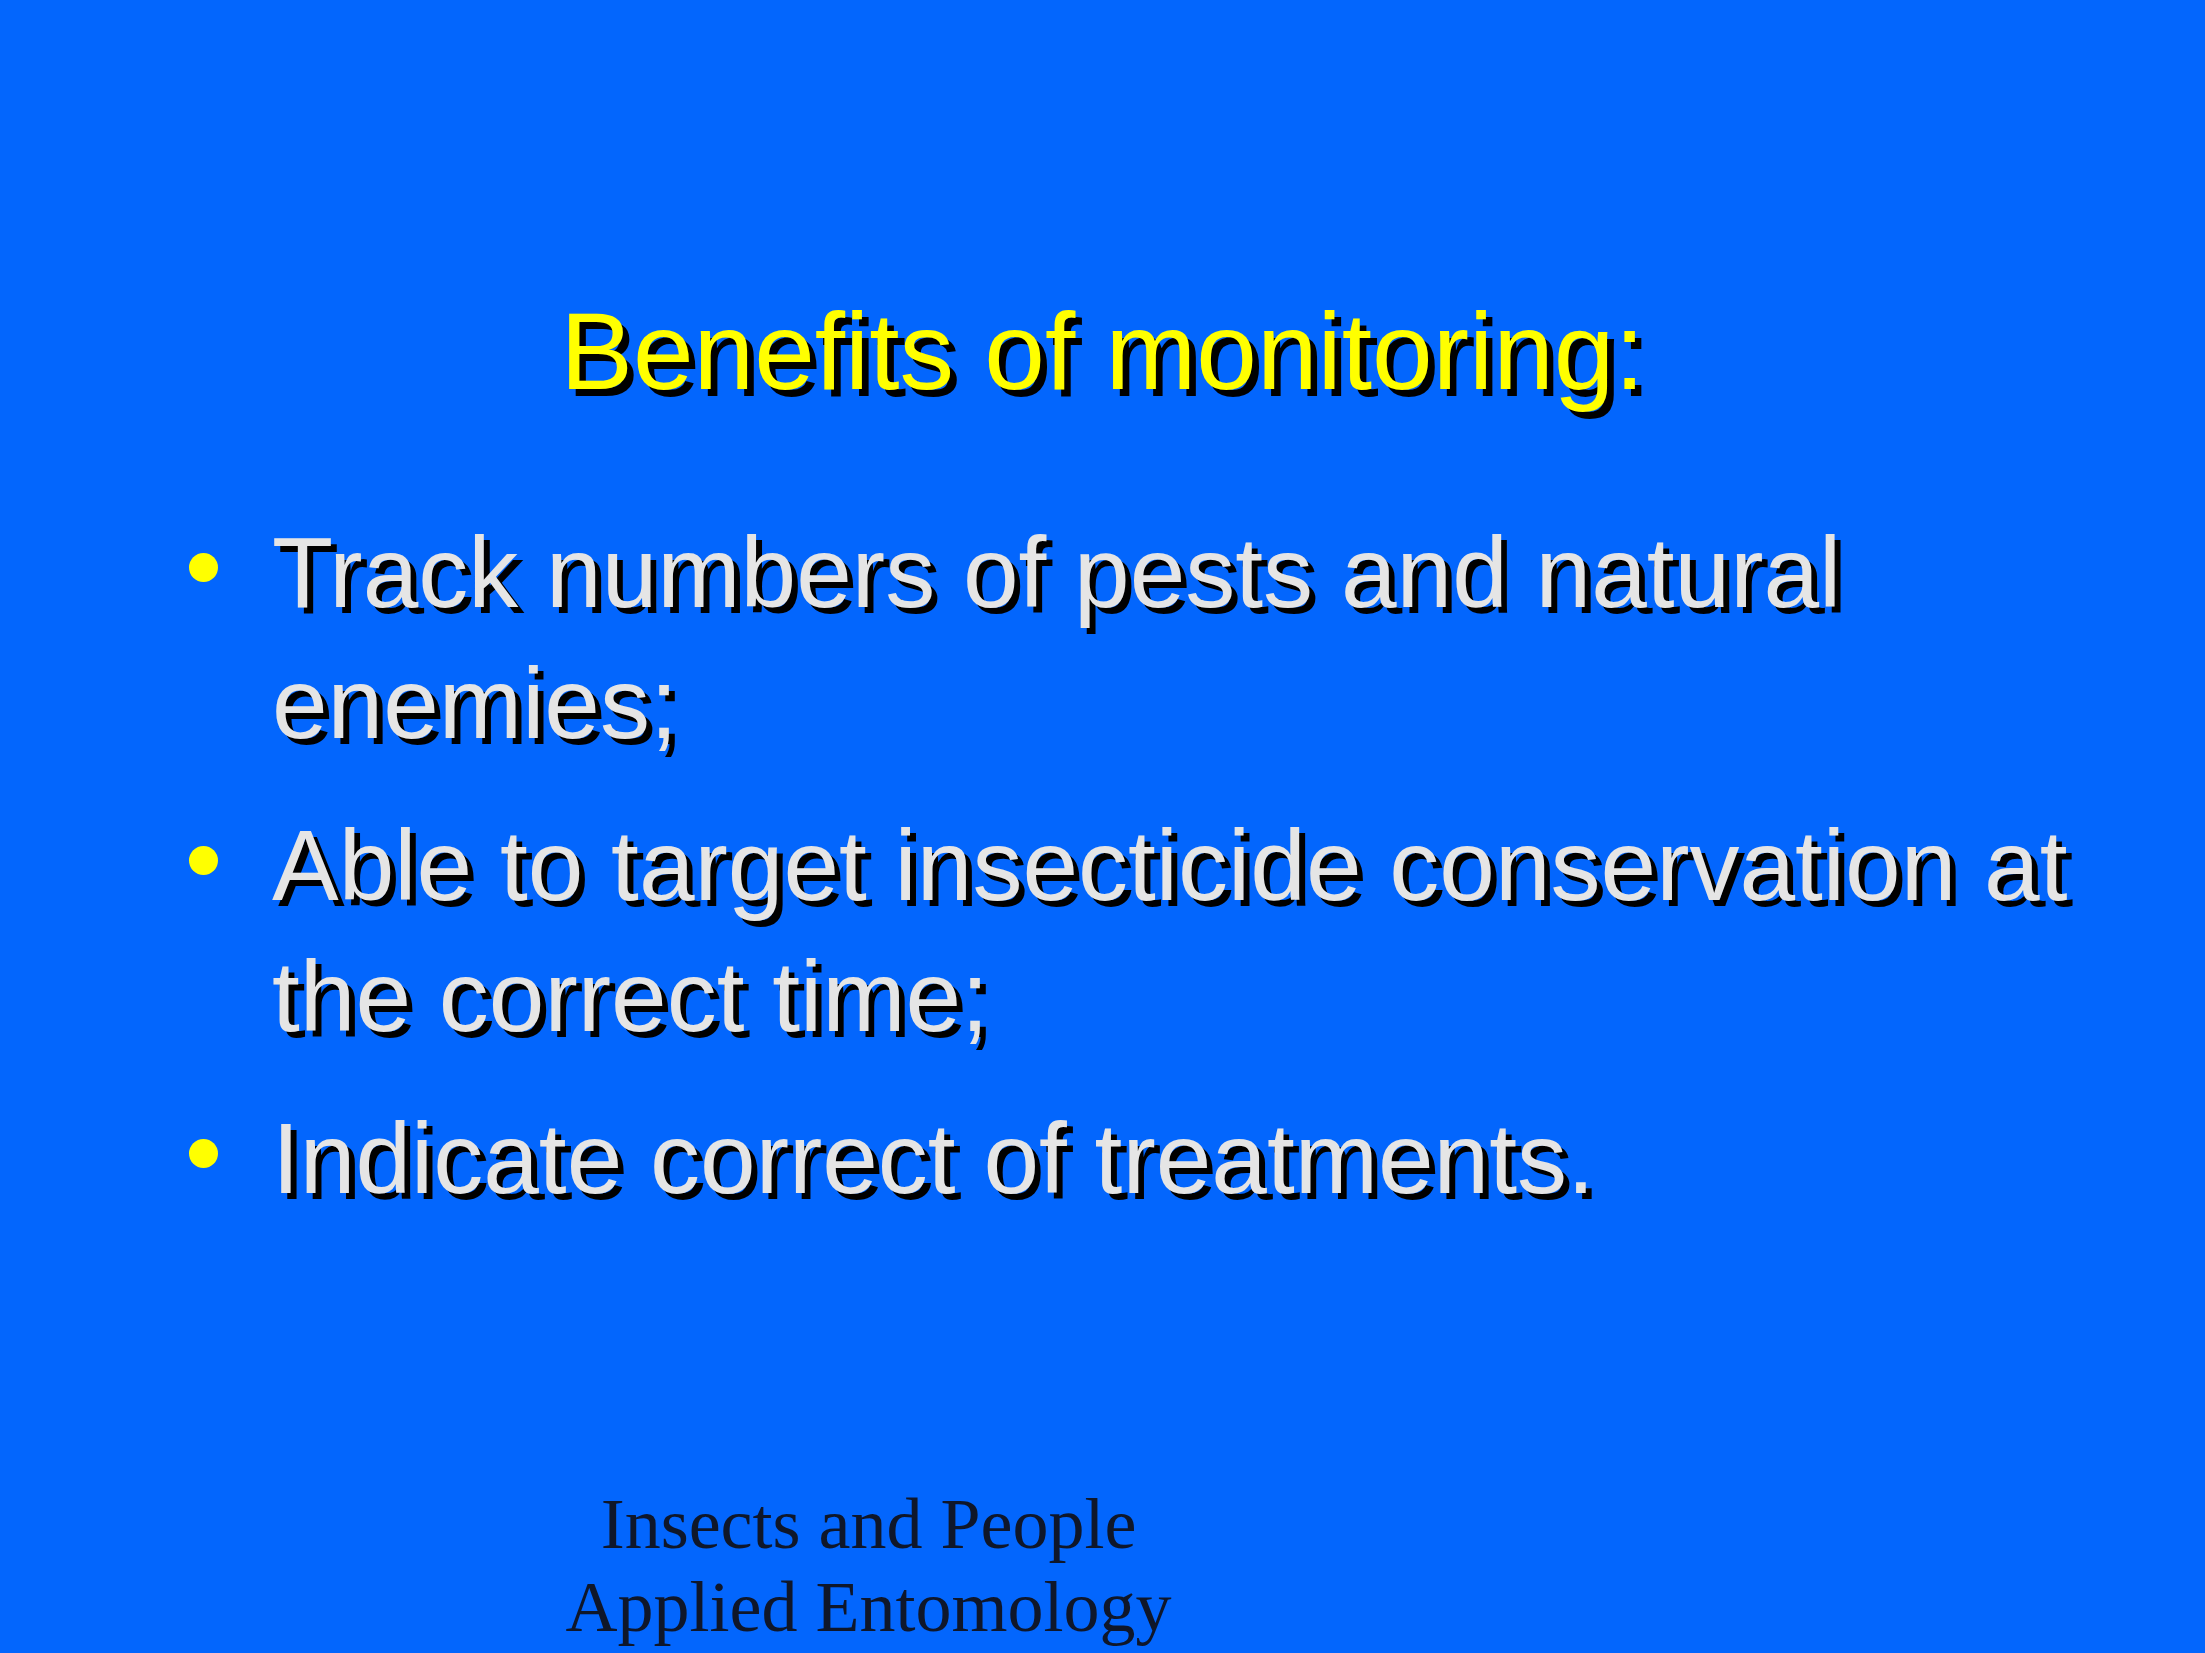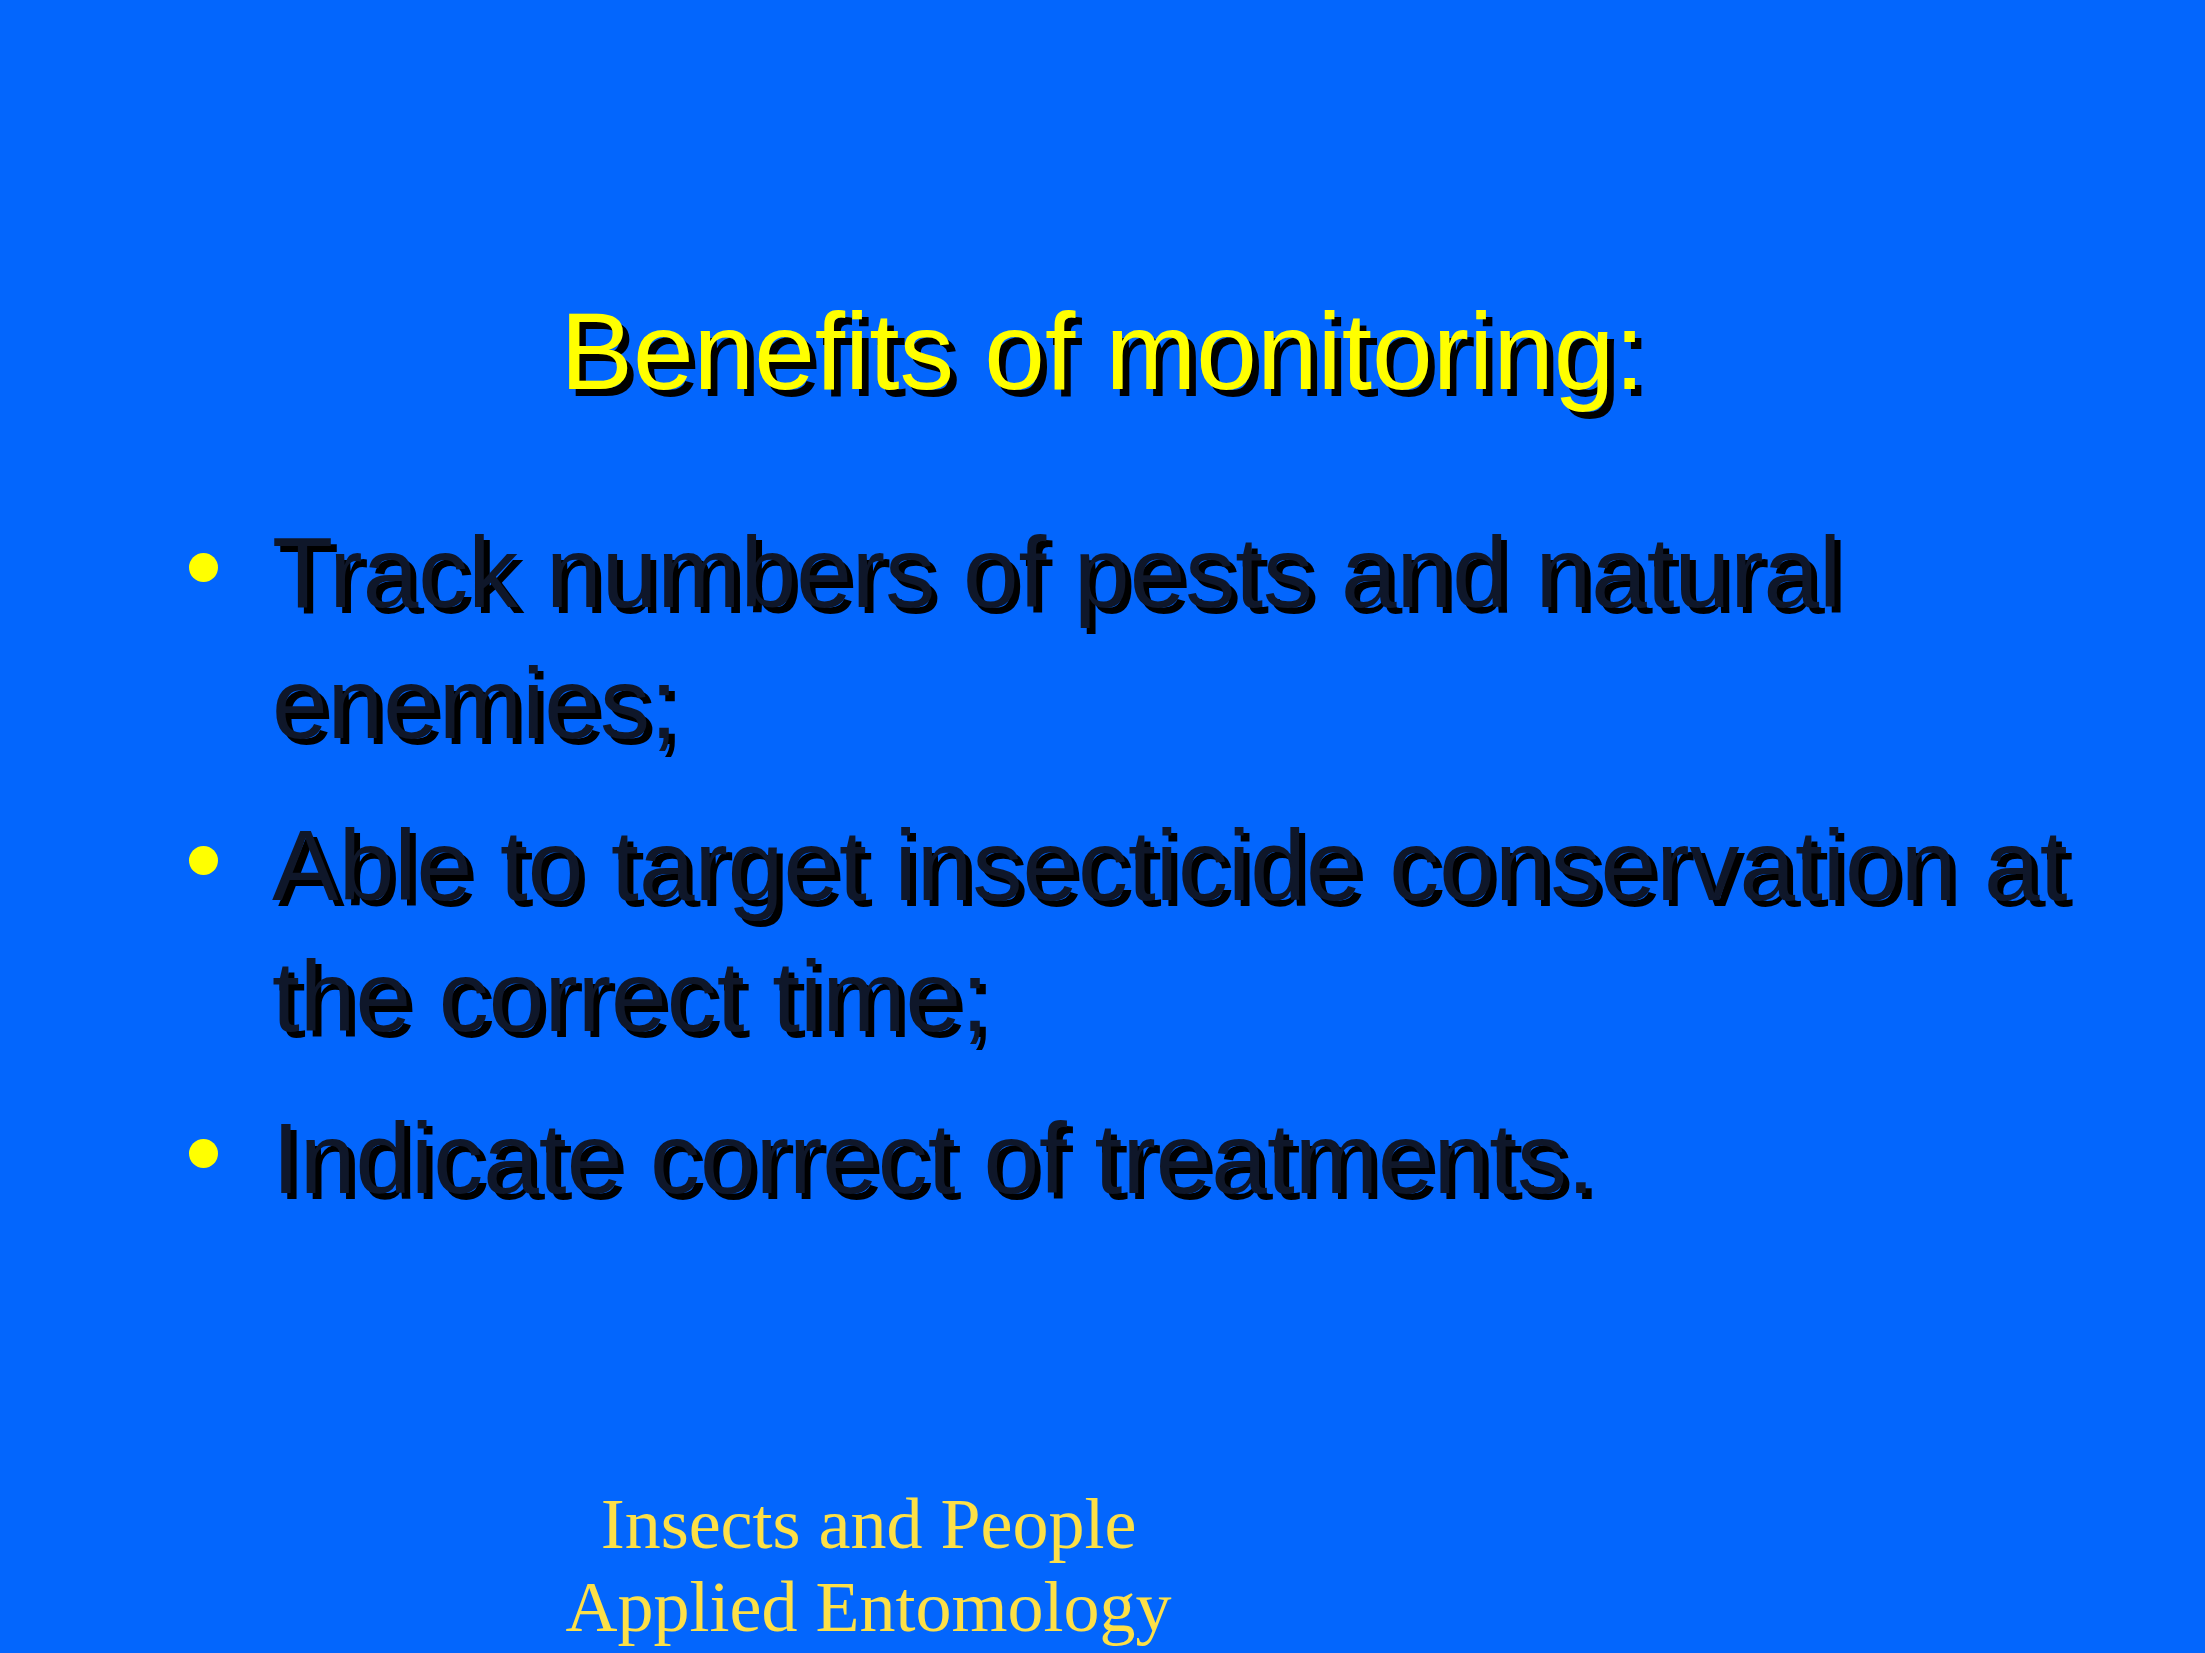--- a/index.html
+++ b/index.html
@@ -34,21 +34,21 @@
   .bullet-list {
     position: absolute;
     left: 176px;
     top: 507px;
     width: 1985px;
   }
   .bullet-item {
     position: relative;
     padding-left: 96px;
     margin-bottom: 31px;
-    color: #0f172a;
+    color: #e5e5e5;
     font-family: "Liberation Sans", sans-serif;
     font-size: 100px;
     line-height: 131px;
     text-shadow: 5.9px 5.9px 0 #000000;
   }
   .bullet-marker {
     position: absolute;
     left: 13.2px;
     top: 46px;
     width: 29px;
@@ -62,21 +62,21 @@
   }
   .footer {
     position: absolute;
     left: 0;
     top: 1483px;
     width: 1752px;
     text-align: center;
     font-family: "Liberation Serif", serif;
     font-size: 72px;
     line-height: 83px;
-    color: #fde047;
+    color: #0f172a;
     letter-spacing: 0px;
   }
   .footer-line {
     display: block;
     transform: translateX(-7.4px);
   }
 </style>
 </head>
 <body>
 

